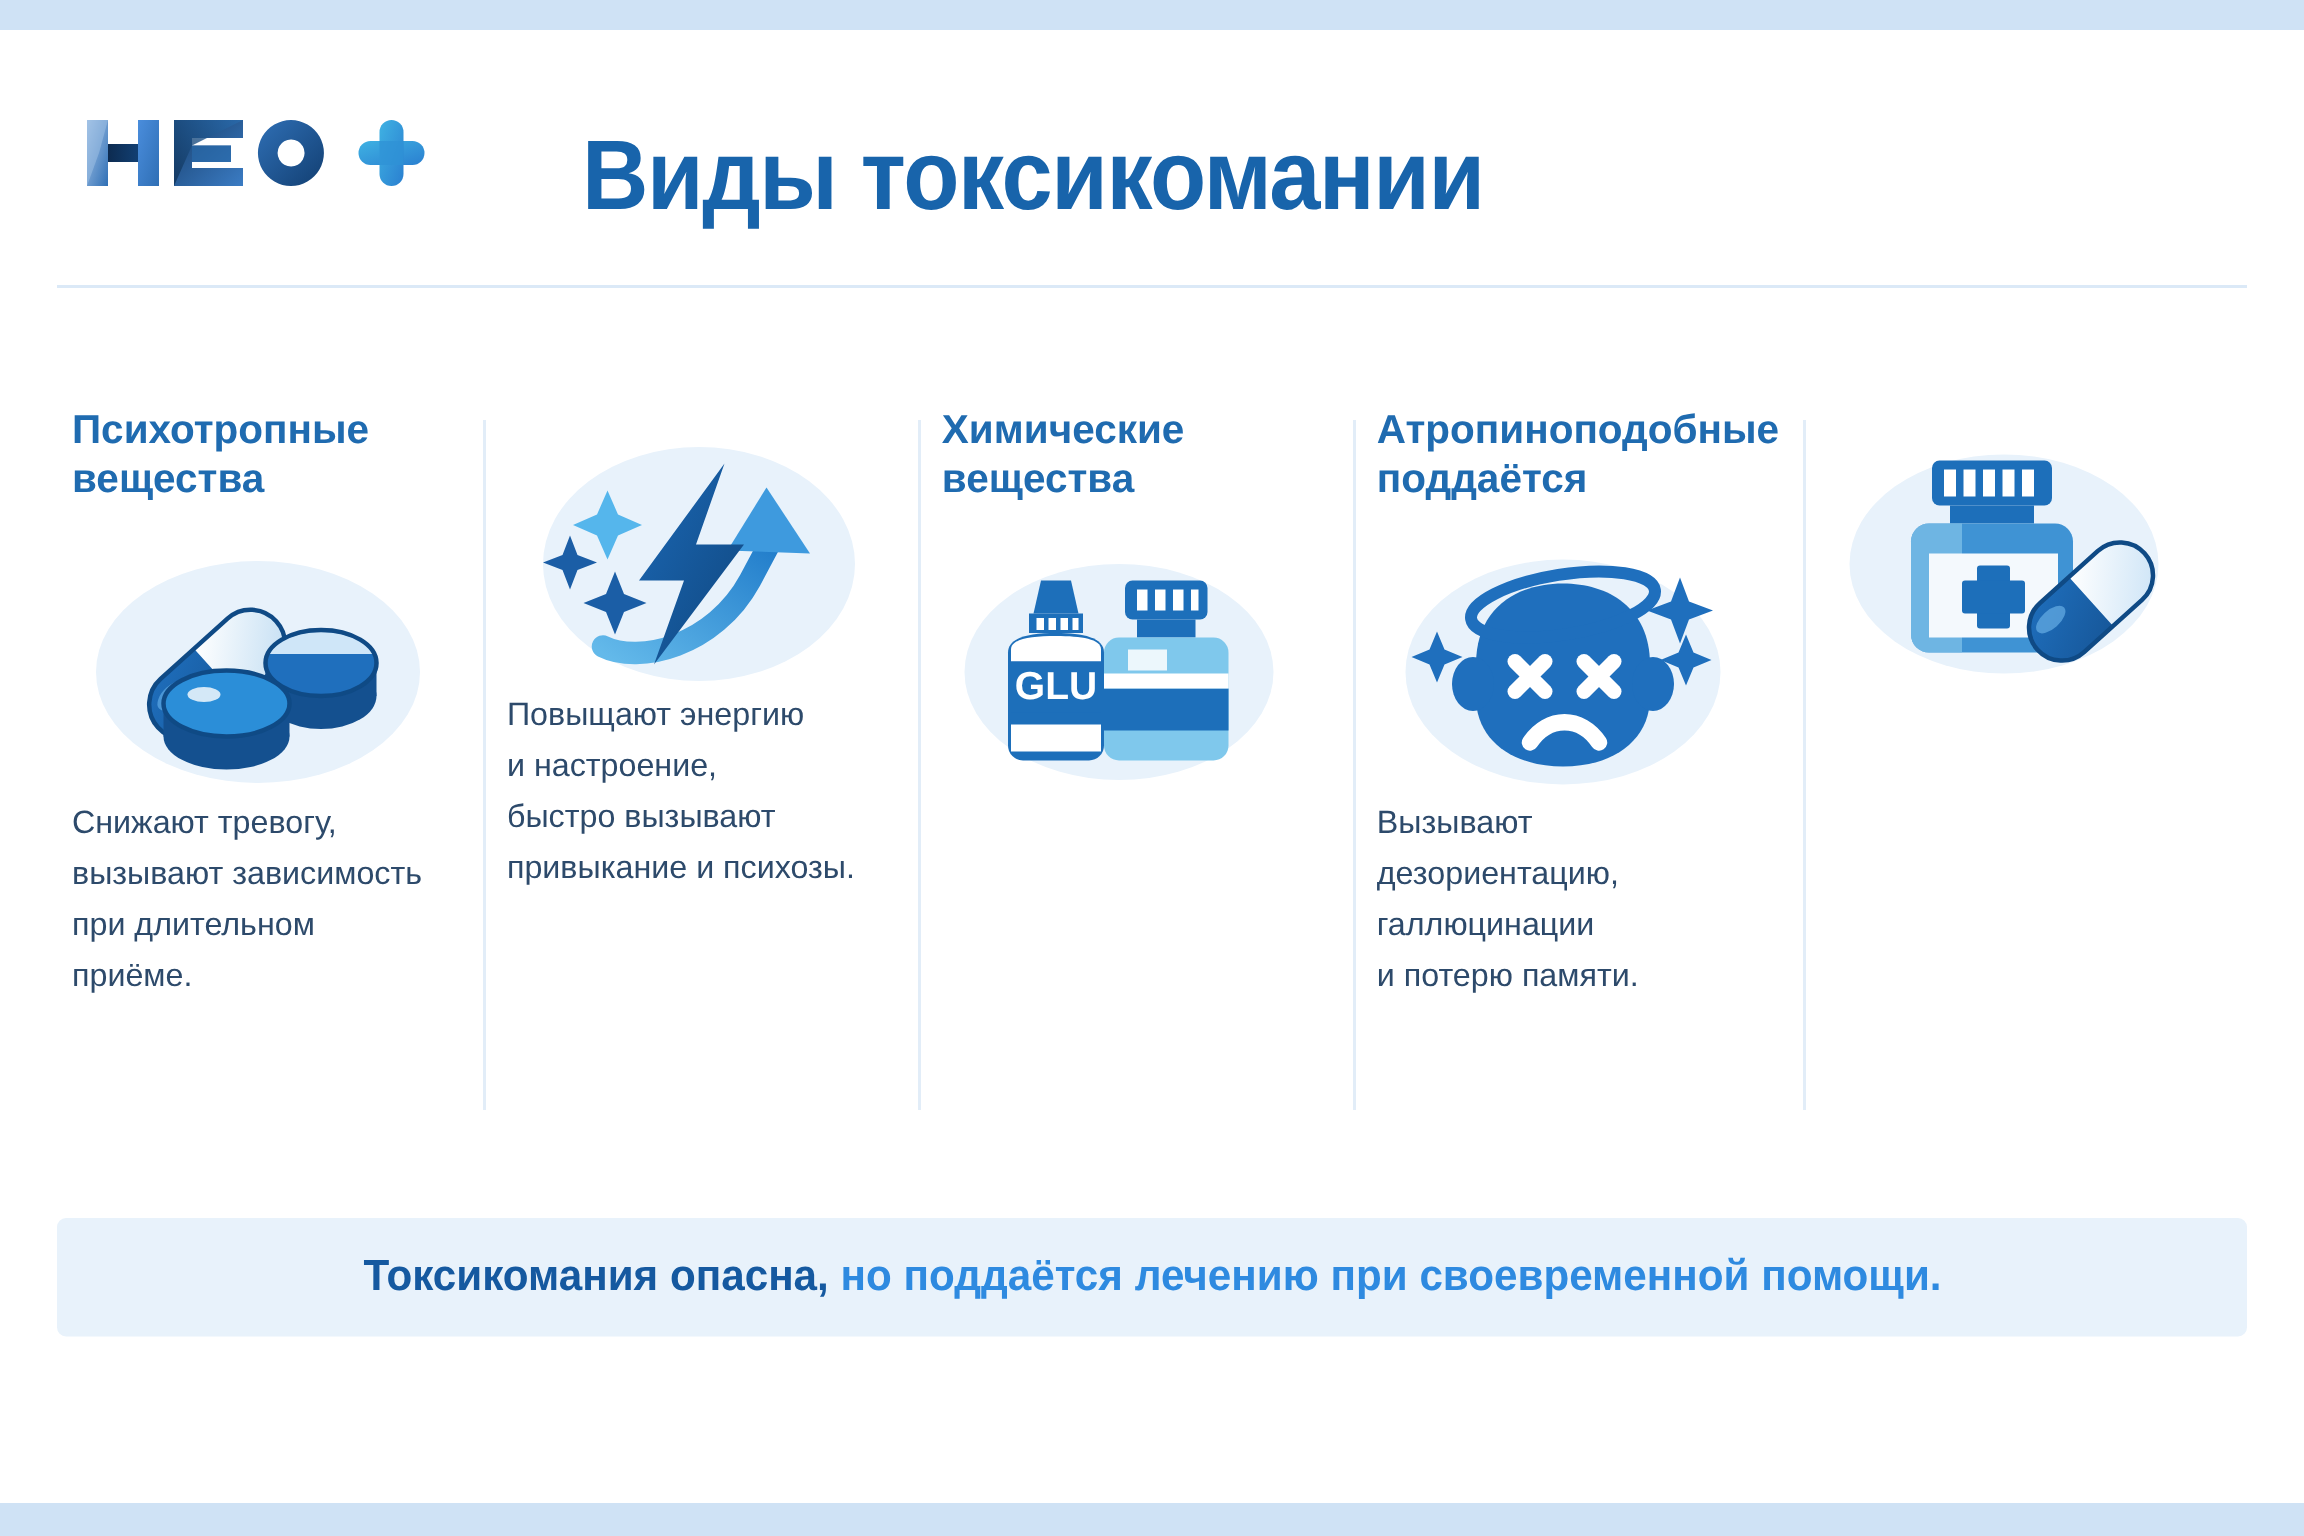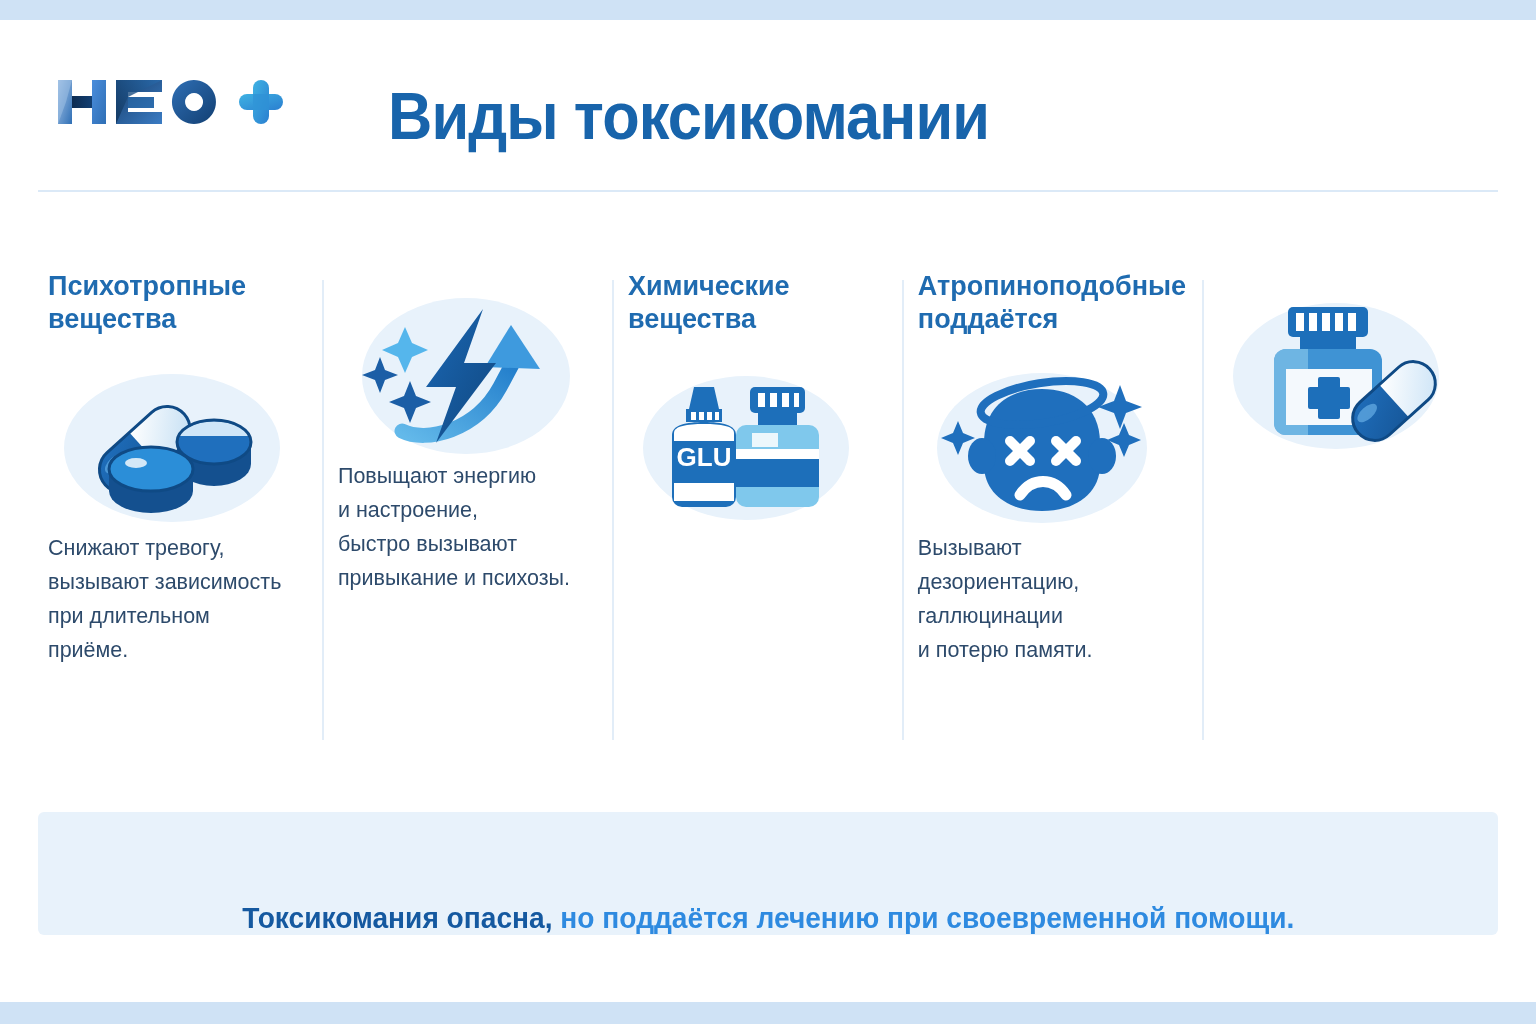--- a/index.html
+++ b/index.html
@@ -111,25 +111,25 @@
     font-size: 21.5px;
     line-height: 1.58;
     color: #2d4a6b;
     white-space: pre-line;
   }
 
   
   .banner {
     position: absolute;
     left: 38px; top: 812px;
-    width: 1460px; height: 123px;
+    width: 1460px; height: 79px;
     background: #e8f2fb;
     border-radius: 6px;
     display: flex;
-    align-items: flex-end;
+    align-items: center;
     justify-content: center;
   }
   .banner-text {
     font-family: "Liberation Sans Narrow", "Liberation Sans", sans-serif;
     font-size: 29px;
     font-weight: 700;
     white-space: nowrap;
     transform: scaleX(0.97);
   }
   .banner-strong { color: #1559a0; }

